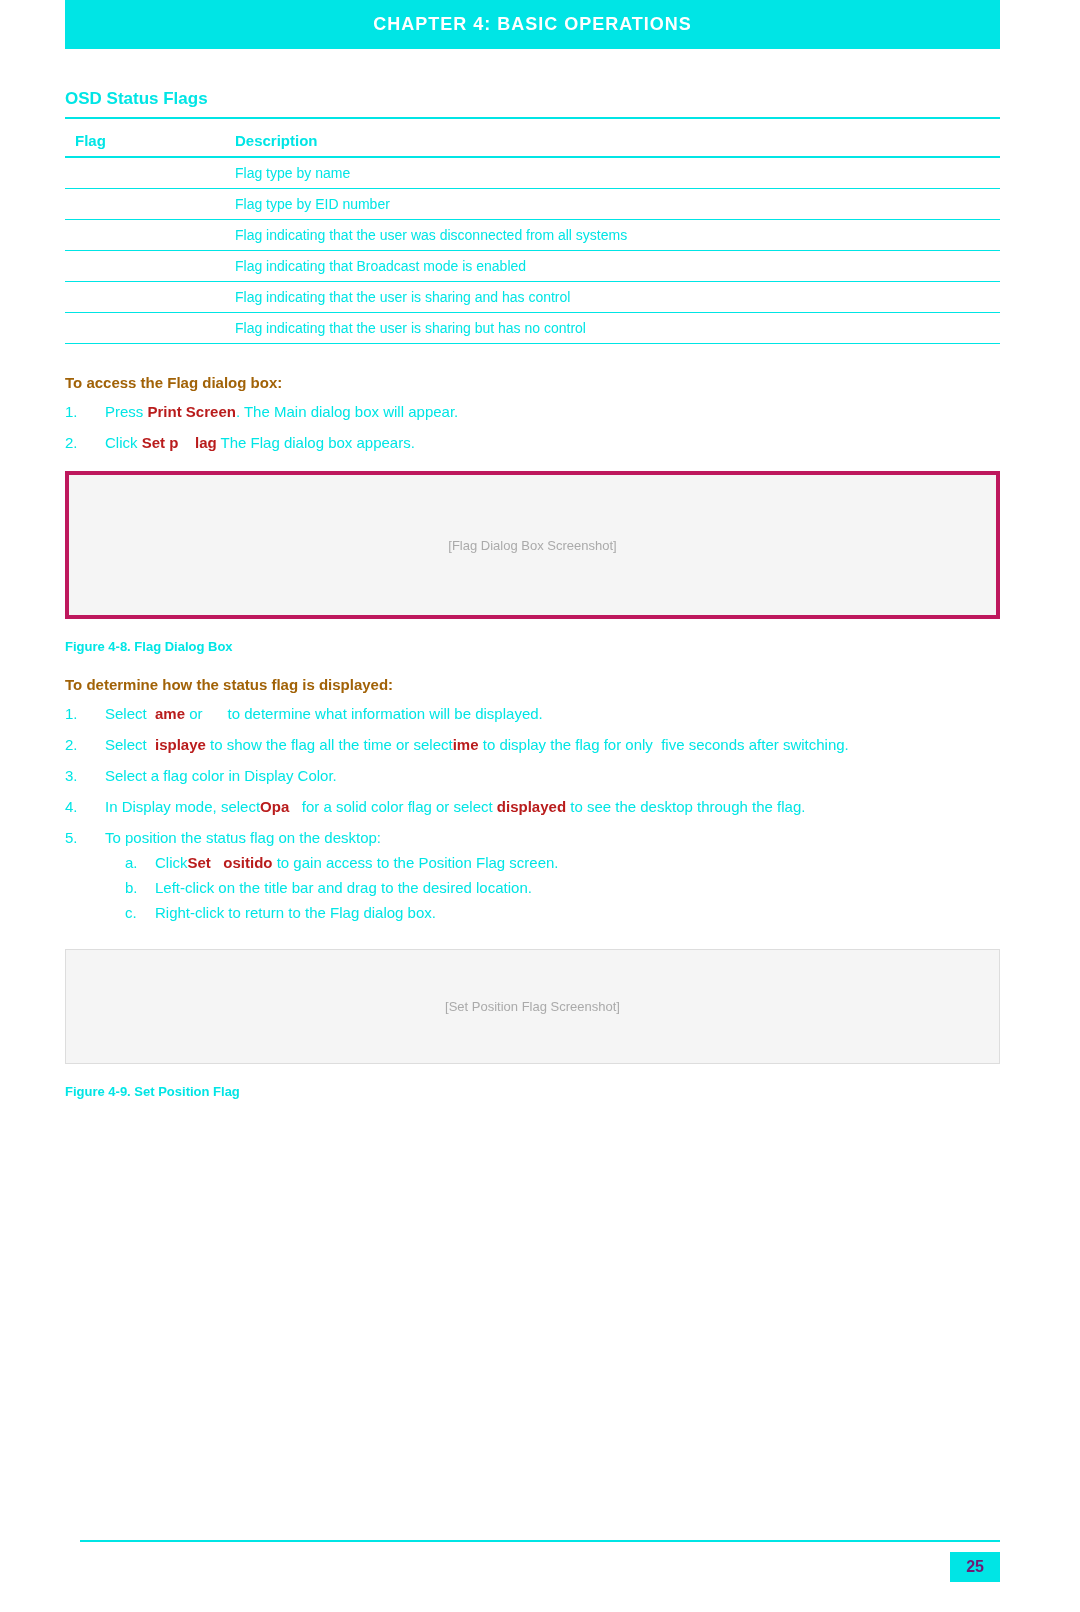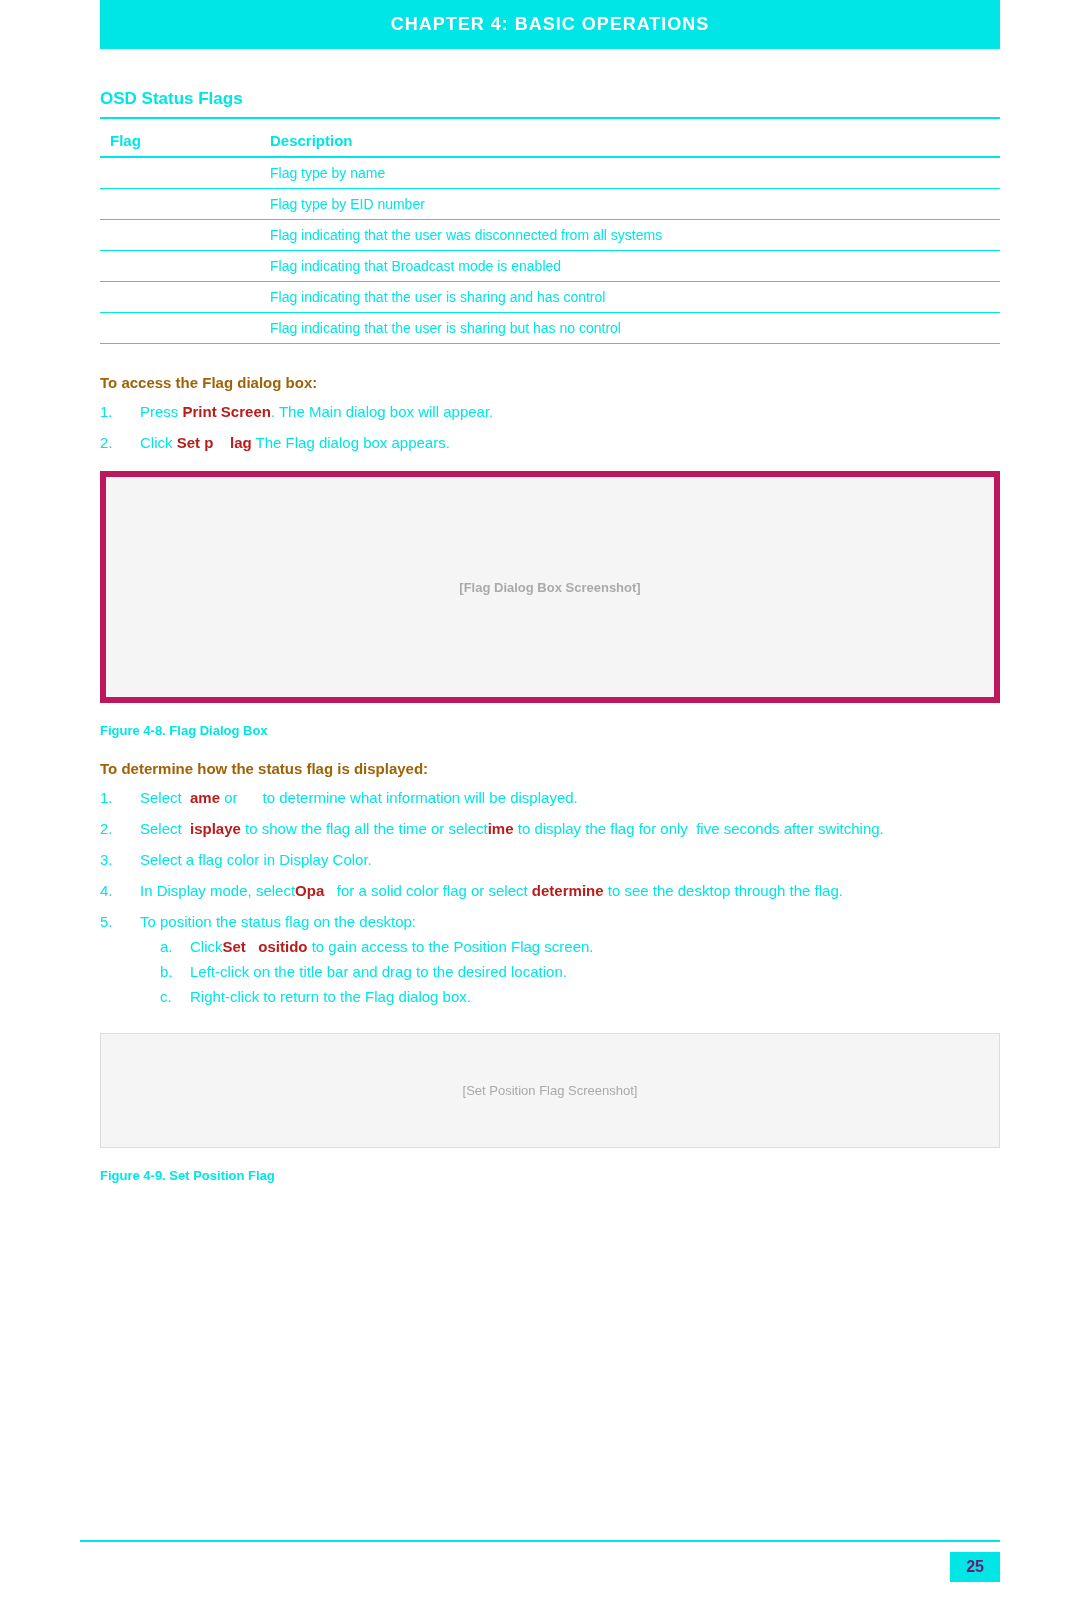--- a/index.html
+++ b/index.html
@@ -9,21 +9,21 @@
       color: #00e5e5;
       width: 1080px;
       min-height: 1612px;
       position: relative;
     }
 
     .page-wrapper {
       width: 1080px;
       min-height: 1612px;
       background: #ffffff;
-      padding: 0 80px 80px 100px;
+      padding: 0 80px 80px 65px;
       position: relative;
     }
 
     
     .chapter-header {
       background: #00e5e5;
       color: #ffffff;
       text-align: center;
       padding: 14px 0;
       font-size: 18px;
@@ -169,30 +169,29 @@
     
     .top-section-line {
       width: 100%;
       height: 2px;
       background: #00e5e5;
       margin-bottom: 6px;
     }
 
     .image-placeholder {
       width: 100%;
-      height: 232px;
+      height: 148px;
       background: #f5f5f5;
-      border: 6px solid #be185d;
+      border: 4px solid #be185d;
       display: flex;
       align-items: center;
       justify-content: center;
       color: #aaa;
       font-size: 13px;
       margin: 20px 0;
-      font-weight: bold;
     }
 
     .image-placeholder2 {
       width: 100%;
       height: 115px;
       background: #f5f5f5;
       border: 1px solid #ddd;
       display: flex;
       align-items: center;
       justify-content: center;
@@ -289,21 +288,21 @@
         Select &nbsp;<span class="bold-cyan">isplaye</span> to show the flag all the time or select<span class="bold-cyan">ime</span> to display the flag for only&nbsp; five seconds after switching.
       </span>
     </li>
     <li>
       <span class="num">3.</span>
       <span class="text">Select a flag color in Display Color.</span>
     </li>
     <li>
       <span class="num">4.</span>
       <span class="text">
-        In Display mode, select<span class="bold-cyan">Opa</span>&nbsp;&nbsp; for a solid color flag or select <span class="bold-cyan">determine</span> to see the desktop through the flag.
+        In Display mode, select<span class="bold-cyan">Opa</span>&nbsp;&nbsp; for a solid color flag or select <span class="bold-cyan">displayed</span> to see the desktop through the flag.
       </span>
     </li>
     <li>
       <span class="num">5.</span>
       <span class="text">
         To position the status flag on the desktop:
         <ul class="sub-list">
           <li>
             <span class="sub-letter">a.</span>
             <span class="sub-text">Click<span class="bold-cyan">Set&nbsp;&nbsp;&nbsp;ositido</span> to gain access to the Position Flag screen.</span>

